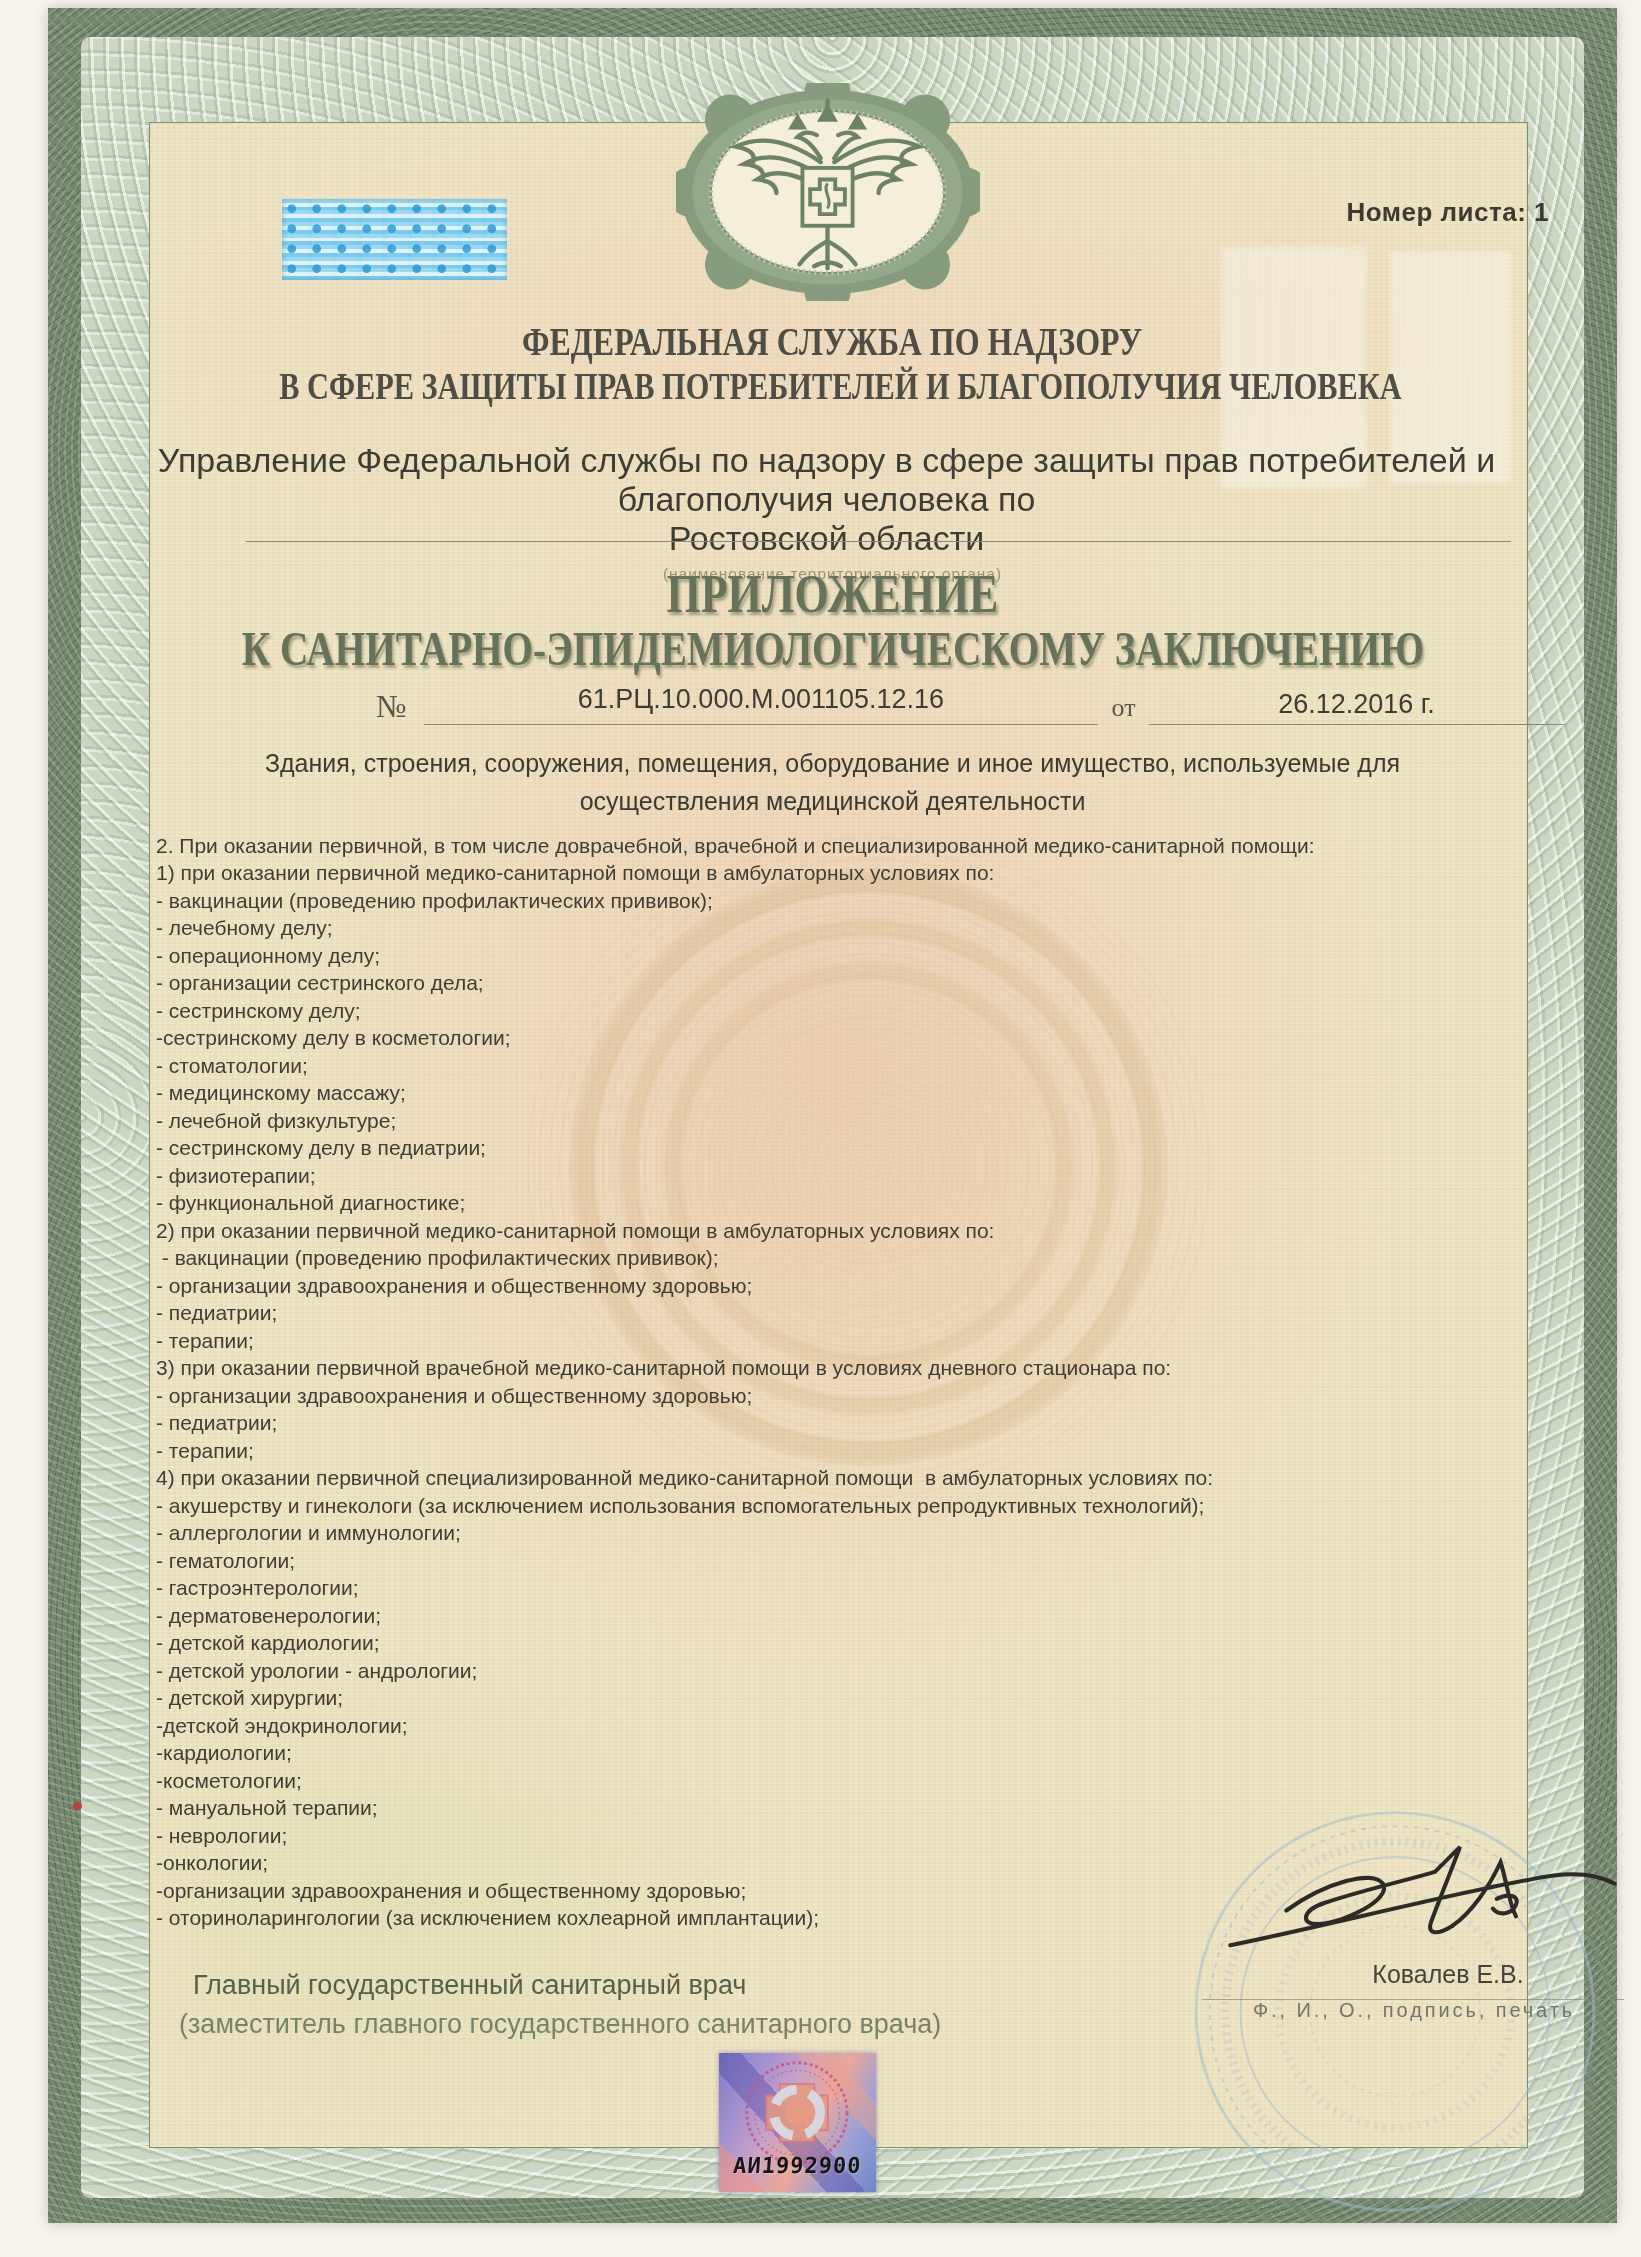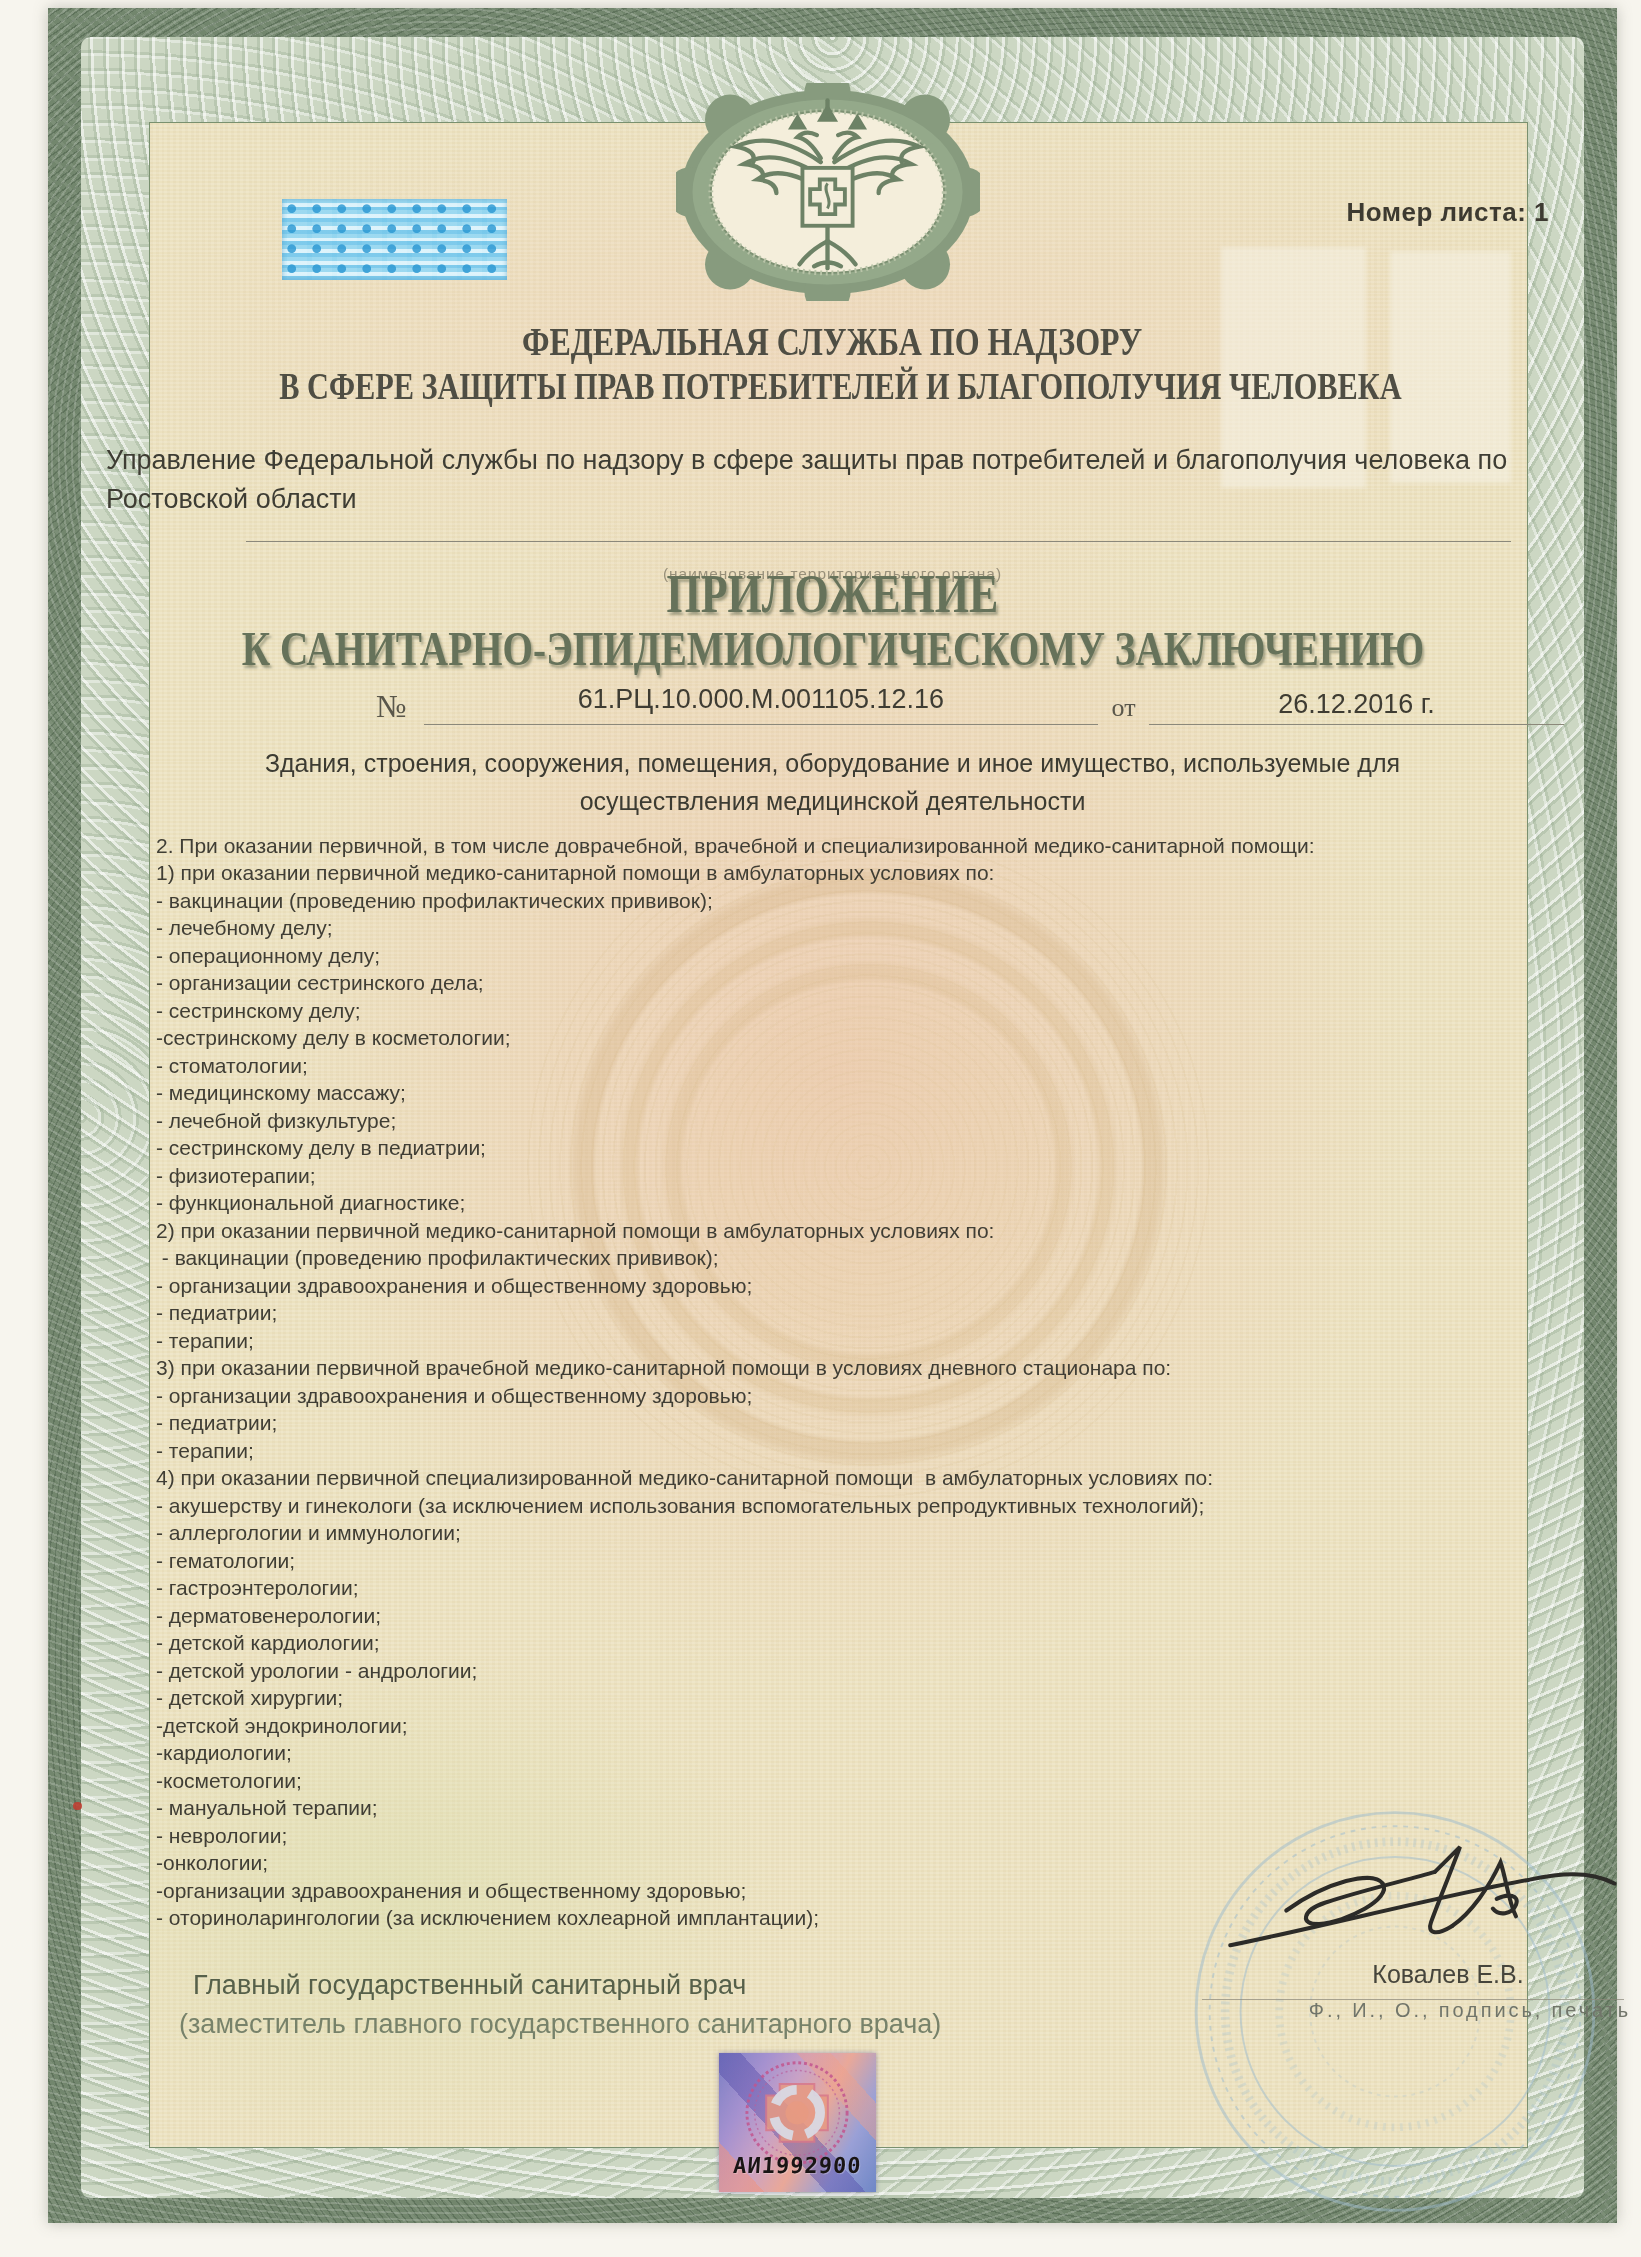--- a/index.html
+++ b/index.html
@@ -70,22 +70,22 @@
   .sheet-label{
     position:absolute;right:68px;top:189px;width:406px;text-align:right;
     font-size:26px;font-weight:bold;color:#3d3a31;letter-spacing:0.5px;
   }
   
   .hdr{position:absolute;left:0;right:0;text-align:center;color:#4f4e44;
     font-family:"Liberation Serif",serif;font-weight:bold;white-space:nowrap;}
   .hdr .narrow{display:inline-block;transform:scaleX(.82);transform-origin:center;}
   .hdr1{top:311px;font-size:39px;}
   .hdr2{top:357px;font-size:37px;padding-left:16px;}
-  .authority{position:absolute;left:58px;right:70px;text-align:left;
-    font-size:27px;color:#3e3d34;line-height:39px;}
+  .authority{position:absolute;left:58px;right:70px;text-align:center;
+    font-size:34px;color:#3e3d34;line-height:39px;}
   .authority{top:433px;}
   .rule-territorial{position:absolute;left:198px;right:106px;top:533px;border-top:1.9px solid #8b887a;}
   .territorial-caption{position:absolute;left:0;right:0;top:539px;text-align:center;
     font-size:15.4px;color:#98907a;letter-spacing:1px;margin-top:18px;}
   .title1,.title2{position:absolute;left:0;right:0;text-align:center;
     font-family:"Liberation Serif",serif;font-weight:bold;color:#66725a;white-space:nowrap;
     text-shadow:2.4px 2.9px 2.9px rgba(70,80,55,.45);}
   .title1{top:554px;font-size:55px;}
   .title2{top:612px;font-size:49px;}
   .title1 .narrow,.title2 .narrow{display:inline-block;transform:scaleX(.8);transform-origin:center;}
@@ -109,21 +109,21 @@
   
   .role1{position:absolute;left:145px;top:1962px;font-size:27px;color:#56604a;}
   .role2{position:absolute;left:131px;top:2001px;font-size:27px;color:#77826a;}
   
   .stamp{position:absolute;left:1125px;top:1791px;width:444px;height:425px;opacity:.8;}
   
   .sig-svg{position:absolute;left:1163px;top:1833px;width:415px;height:140px;}
   .sig-name{position:absolute;left:1255px;top:1952px;width:290px;text-align:center;
     font-size:25px;color:#46453c;}
   .sig-line{position:absolute;left:1154px;top:1991px;width:422px;border-top:1.9px solid #8b887a;opacity:.7;}
-  .sig-caption{position:absolute;left:1149px;top:1991px;width:434px;text-align:right;
+  .sig-caption{position:absolute;left:1149px;top:1991px;width:434px;text-align:center;
     font-size:20px;color:#71756а;color:#71756a;letter-spacing:2.9px;}
   
   .sticker{
     position:absolute;left:671px;top:2045px;width:157px;height:139px;
     background:linear-gradient(118deg,#7b7fc4 0%,#a591cf 22%,#c9a2c6 40%,#e9a899 58%,#9aa0d6 78%,#6f87c6 100%);
     box-shadow:0 0 4.8px rgba(80,70,140,.5);
   }
   .sticker .diag{position:absolute;inset:0;
     background:linear-gradient(48deg, rgba(238,148,128,.55) 0 16%, transparent 16% 38%, rgba(80,70,165,.40) 38% 52%, transparent 52% 72%, rgba(238,160,140,.45) 72% 84%, transparent 84%);}
   .sticker svg{position:absolute;left:0;top:0;}

